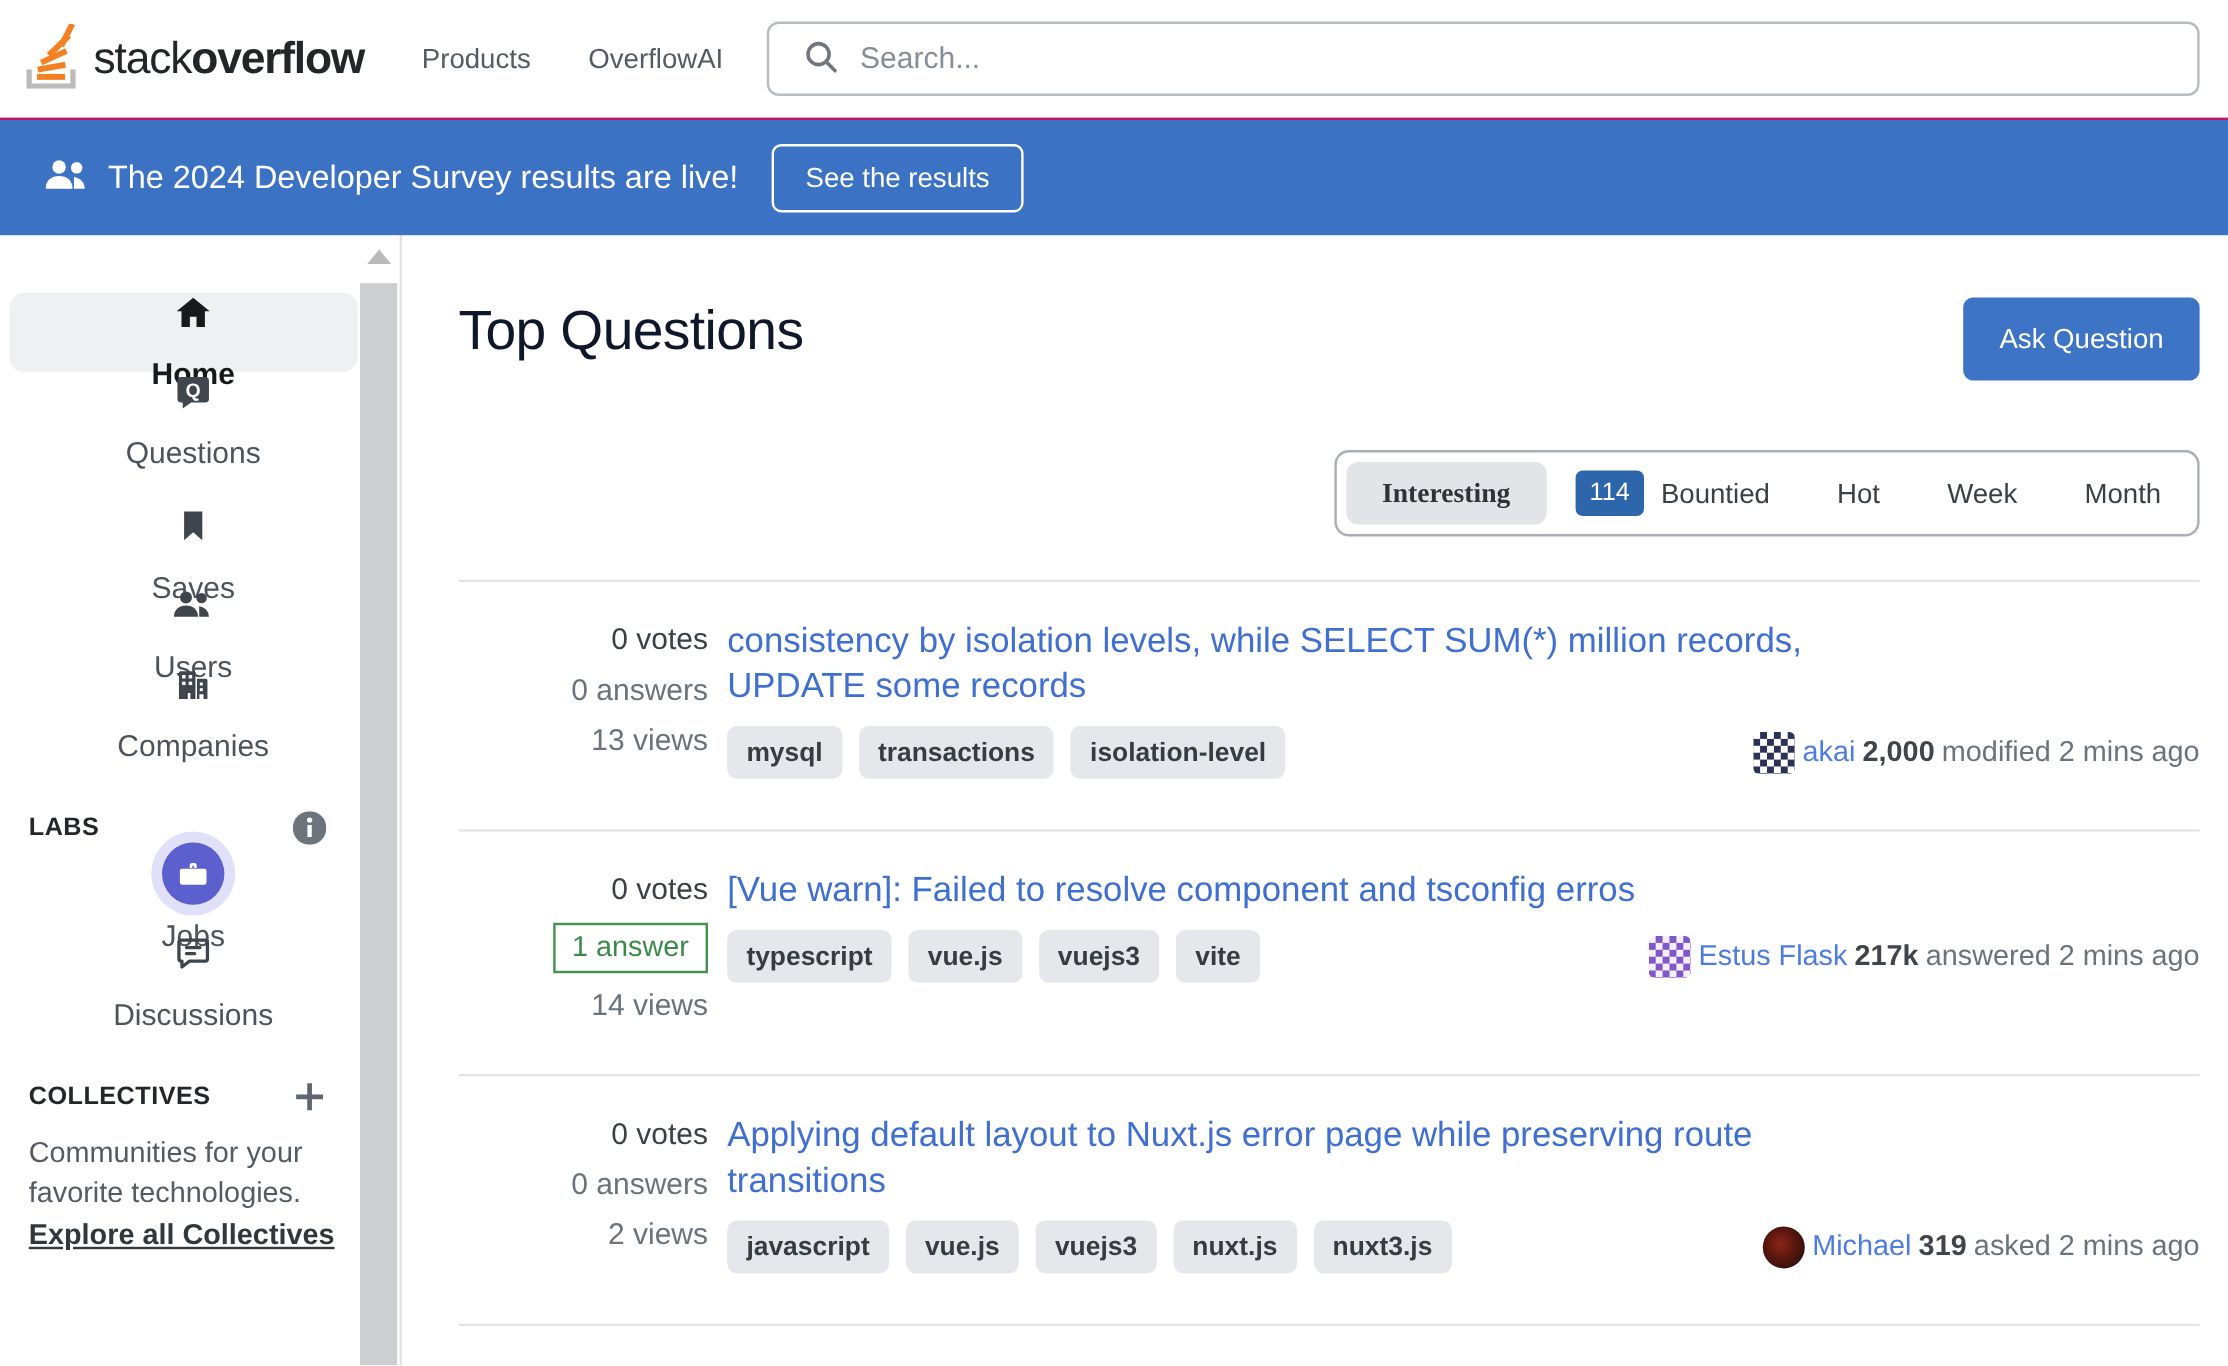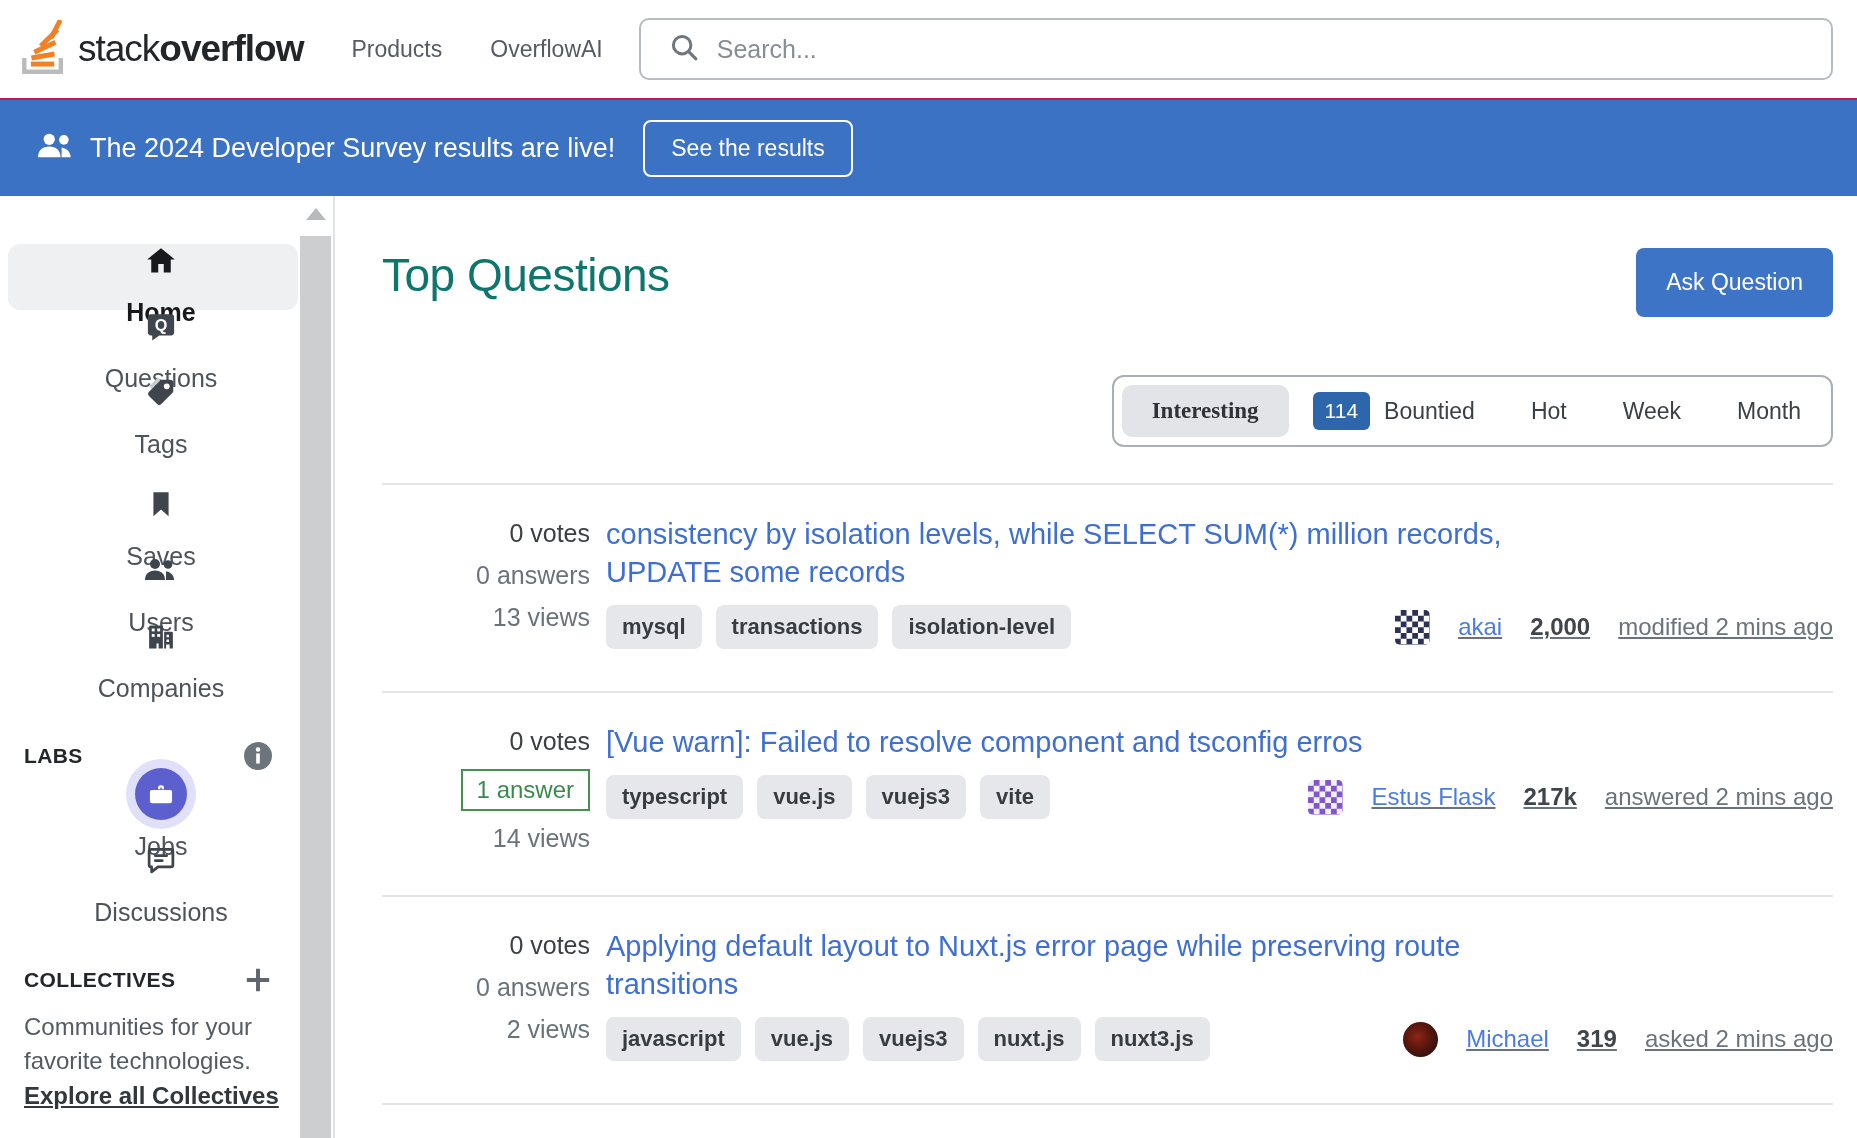--- a/index.html
+++ b/index.html
@@ -75,21 +75,21 @@
   .sb-arrow { height:36px; display:flex; align-items:center; justify-content:center; cursor:pointer; }
   .sb-arrow::after { content:""; border-left:10px solid transparent; border-right:10px solid transparent; border-bottom:12px solid #b9babc; }
   .sb-thumb { position:absolute; top:40px; left:0; right:0; bottom:0; background:#cdced0; cursor:pointer; }
 
   
   .main {
     position:absolute; top:196px; left:333px; right:0; bottom:0; background:#fff;
     border-left:2px solid #e0e3e6; padding:0 24px 0 47px; overflow:hidden;
   }
   .main-head { display:flex; align-items:flex-start; margin-top:52px; }
-  .page-title { font-size:46px; font-weight:400; color:#0f766e; letter-spacing:-0.5px; margin:0;text-align:right; }
+  .page-title { font-size:46px; font-weight:400; color:#0f172a; letter-spacing:-0.5px; margin:0;text-align:right; }
   .ask-btn {
     margin-left:auto; background:#3e74c6; border:none; border-radius:8px; color:#fff;
     font-size:23px; padding:21px 30px; cursor:pointer; font-family:"Liberation Sans", sans-serif;
     white-space:nowrap;
   }
   .filter-row { display:flex; justify-content:flex-end; margin-top:58px; }
   .filter-box {
     display:inline-flex; align-items:center; border:2px solid #a9afb5; border-radius:12px;
     padding:8px 30px 8px 8px;
   }
@@ -118,21 +118,21 @@
   }
   .q-main { flex:1; min-width:0; }
   .q-title { font-size:29px; line-height:38px; color:#3f6fd0; cursor:pointer; }
   .q-title span { display:block; }
   .q-meta { display:flex; align-items:center; margin-top:14px; }
   .tags { display:flex; gap:14px; flex-wrap:nowrap; }
   .tag {
     background:#e5e7ea; border-radius:8px; padding:9px 16px; font-size:22px; font-weight:700;
     color:#373c41; cursor:pointer; white-space:nowrap;
   }
-  .q-user { margin-left:auto; display:flex; align-items:center; gap:28px; font-size:24px; color:#6a737c; white-space:nowrap;text-decoration:underline; }
+  .q-user { margin-left:auto; display:flex; align-items:center; gap:6px; font-size:24px; color:#6a737c; white-space:nowrap; }
   .avatar { width:35px; height:35px; border-radius:5px; flex:none; cursor:pointer; }
   .u-name { color:#4c7cdf; cursor:pointer; }
   .u-rep { font-weight:700; color:#40454b; }
 </style>
 </head>
 <body>
 
 <div class="header">
   <div class="logo">
     <span>
@@ -184,30 +184,20 @@
   </div>
   <div class="side-item">
     <span class="nav-icon">
       <svg width="30" height="30" viewBox="0 0 24 24">
         <path d="M4 2.5h16A2.5 2.5 0 0 1 22.5 5v12a2.5 2.5 0 0 1-2.5 2.5h-9.4L5 23.5v-4H4A2.5 2.5 0 0 1 1.5 17V5A2.5 2.5 0 0 1 4 2.5z" fill="#40464e"></path>
         <text x="12" y="15.6" font-size="13" font-weight="bold" fill="#fff" text-anchor="middle" font-family="Liberation Sans, sans-serif">Q</text>
       </svg>
     </span>
     <span>Questions</span>
   </div>
-  <div class="side-item">
-    <span class="nav-icon">
-      <svg width="30" height="30" viewBox="0 0 24 24">
-        <path d="M3.5 8.5 10.5 1.5" stroke="#c9ccd0" stroke-width="3" fill="none"></path>
-        <path d="M2.6 11.6 12 2.2h7.2A2.6 2.6 0 0 1 21.8 4.8V12l-9.4 9.4a2.6 2.6 0 0 1-3.7 0l-6.1-6.1a2.6 2.6 0 0 1 0-3.7z" fill="#3f454c"></path>
-        <circle cx="16.6" cy="7.4" r="2.3" fill="#ffffff"></circle>
-      </svg>
-    </span>
-    <span>Tags</span>
-  </div>
 
   <div class="side-gap"></div>
 
   <div class="side-item">
     <span class="nav-icon">
       <svg width="28" height="28" viewBox="0 0 24 24" fill="#3f454c">
           <path d="M5.5 2h13v20.5L12 16.8 5.5 22.5z"></path>
         </svg>
     </span>
     <span>Saves</span>

